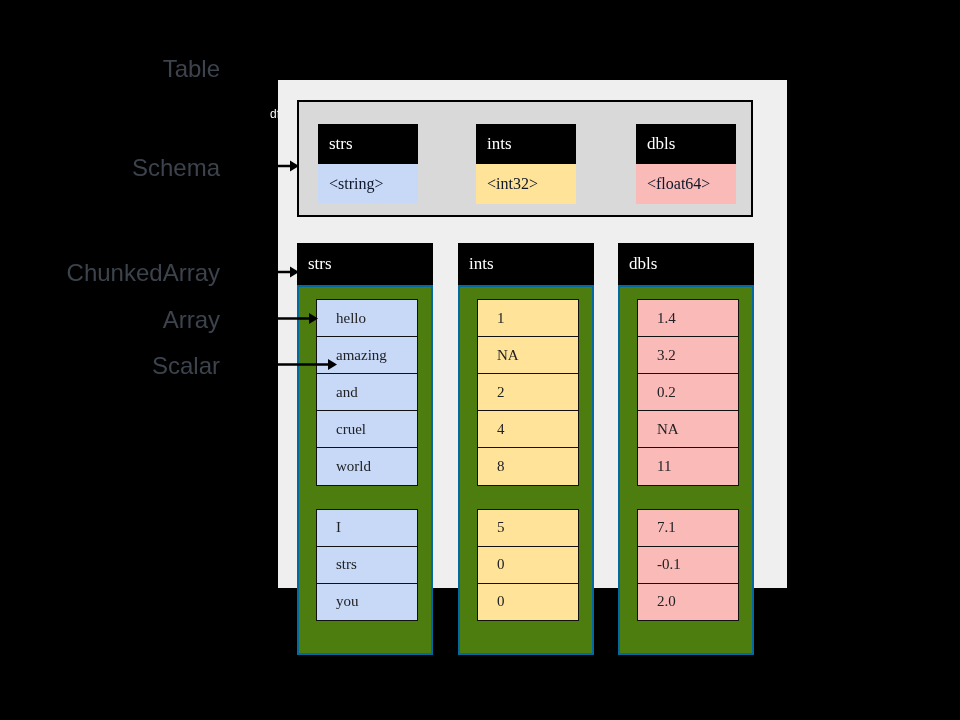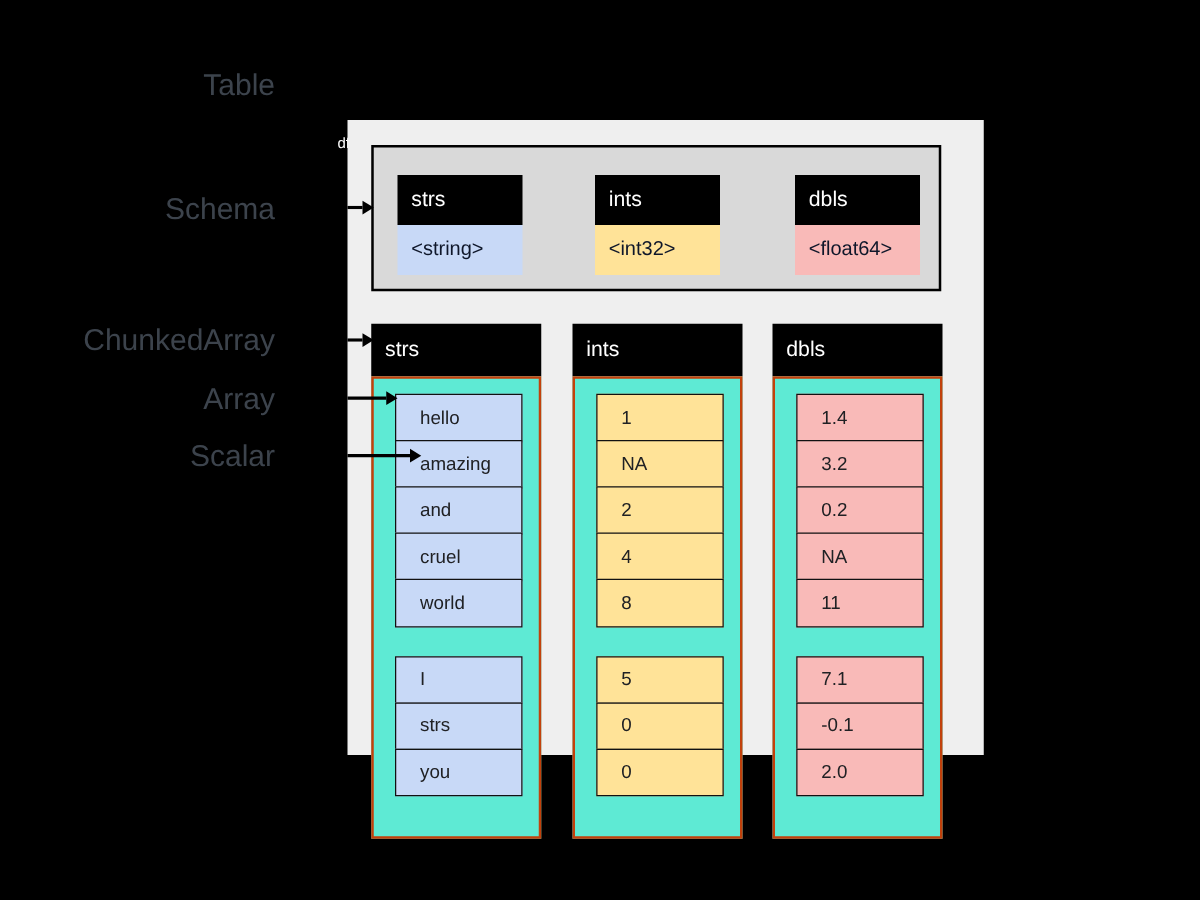--- a/index.html
+++ b/index.html
@@ -11,22 +11,23 @@
   .side-label{
     position:absolute;left:0;width:220px;text-align:right;
     color:#3c434c;font-size:24px;line-height:20px;
   }
   .df-title{
     position:absolute;left:270px;top:58px;color:#ffffff;
     font-size:12px;line-height:20px;margin-top:46px;
   }
   
   .outer-box{
-    position:absolute;left:278px;top:96px;width:509px;height:508px;
+    position:absolute;left:278px;top:80px;width:509px;height:508px;
     background:#efefef;
+    font-family:Liberation Serif, serif;
   }
   
   .schema-box{
     position:absolute;left:19px;top:20px;width:456px;height:117px;
     background:#d9d9d9;border:2px solid #000;box-sizing:border-box;
   }
   .schema-field{position:absolute;top:22px;width:100px;height:80px;}
   .schema-field .fname{
     height:40px;background:#000;color:#fff;font-size:17px;
     display:flex;align-items:center;padding-left:11px;box-sizing:border-box;
@@ -35,21 +36,21 @@
     height:40px;color:#0f172a;font-size:16px;
     display:flex;align-items:center;padding-left:11px;box-sizing:border-box;
   }
   
   .column{position:absolute;top:163px;width:136px;}
   .col-header{
     height:42px;background:#000;color:#fff;font-size:17px;
     display:flex;align-items:center;padding-left:11px;box-sizing:border-box;
   }
   .col-body{
-    height:370px;background:#5eead4;border:2px solid #c2410c;box-sizing:border-box;text-align:right;
+    height:370px;background:#4d7c0f;border:2px solid #0369a1;box-sizing:border-box;text-align:right;
   }
   .chunk{margin-left:17px;width:102px;}
   .chunk.first{margin-top:12px;}
   .chunk.second{margin-top:23px;}
   .cell{
     height:38.5px;border:1.5px solid #111;box-sizing:border-box;
     display:flex;align-items:center;padding-left:19px;
     font-size:15px;color:#202124;
   }
   .cell + .cell{margin-top:-1.5px;}

